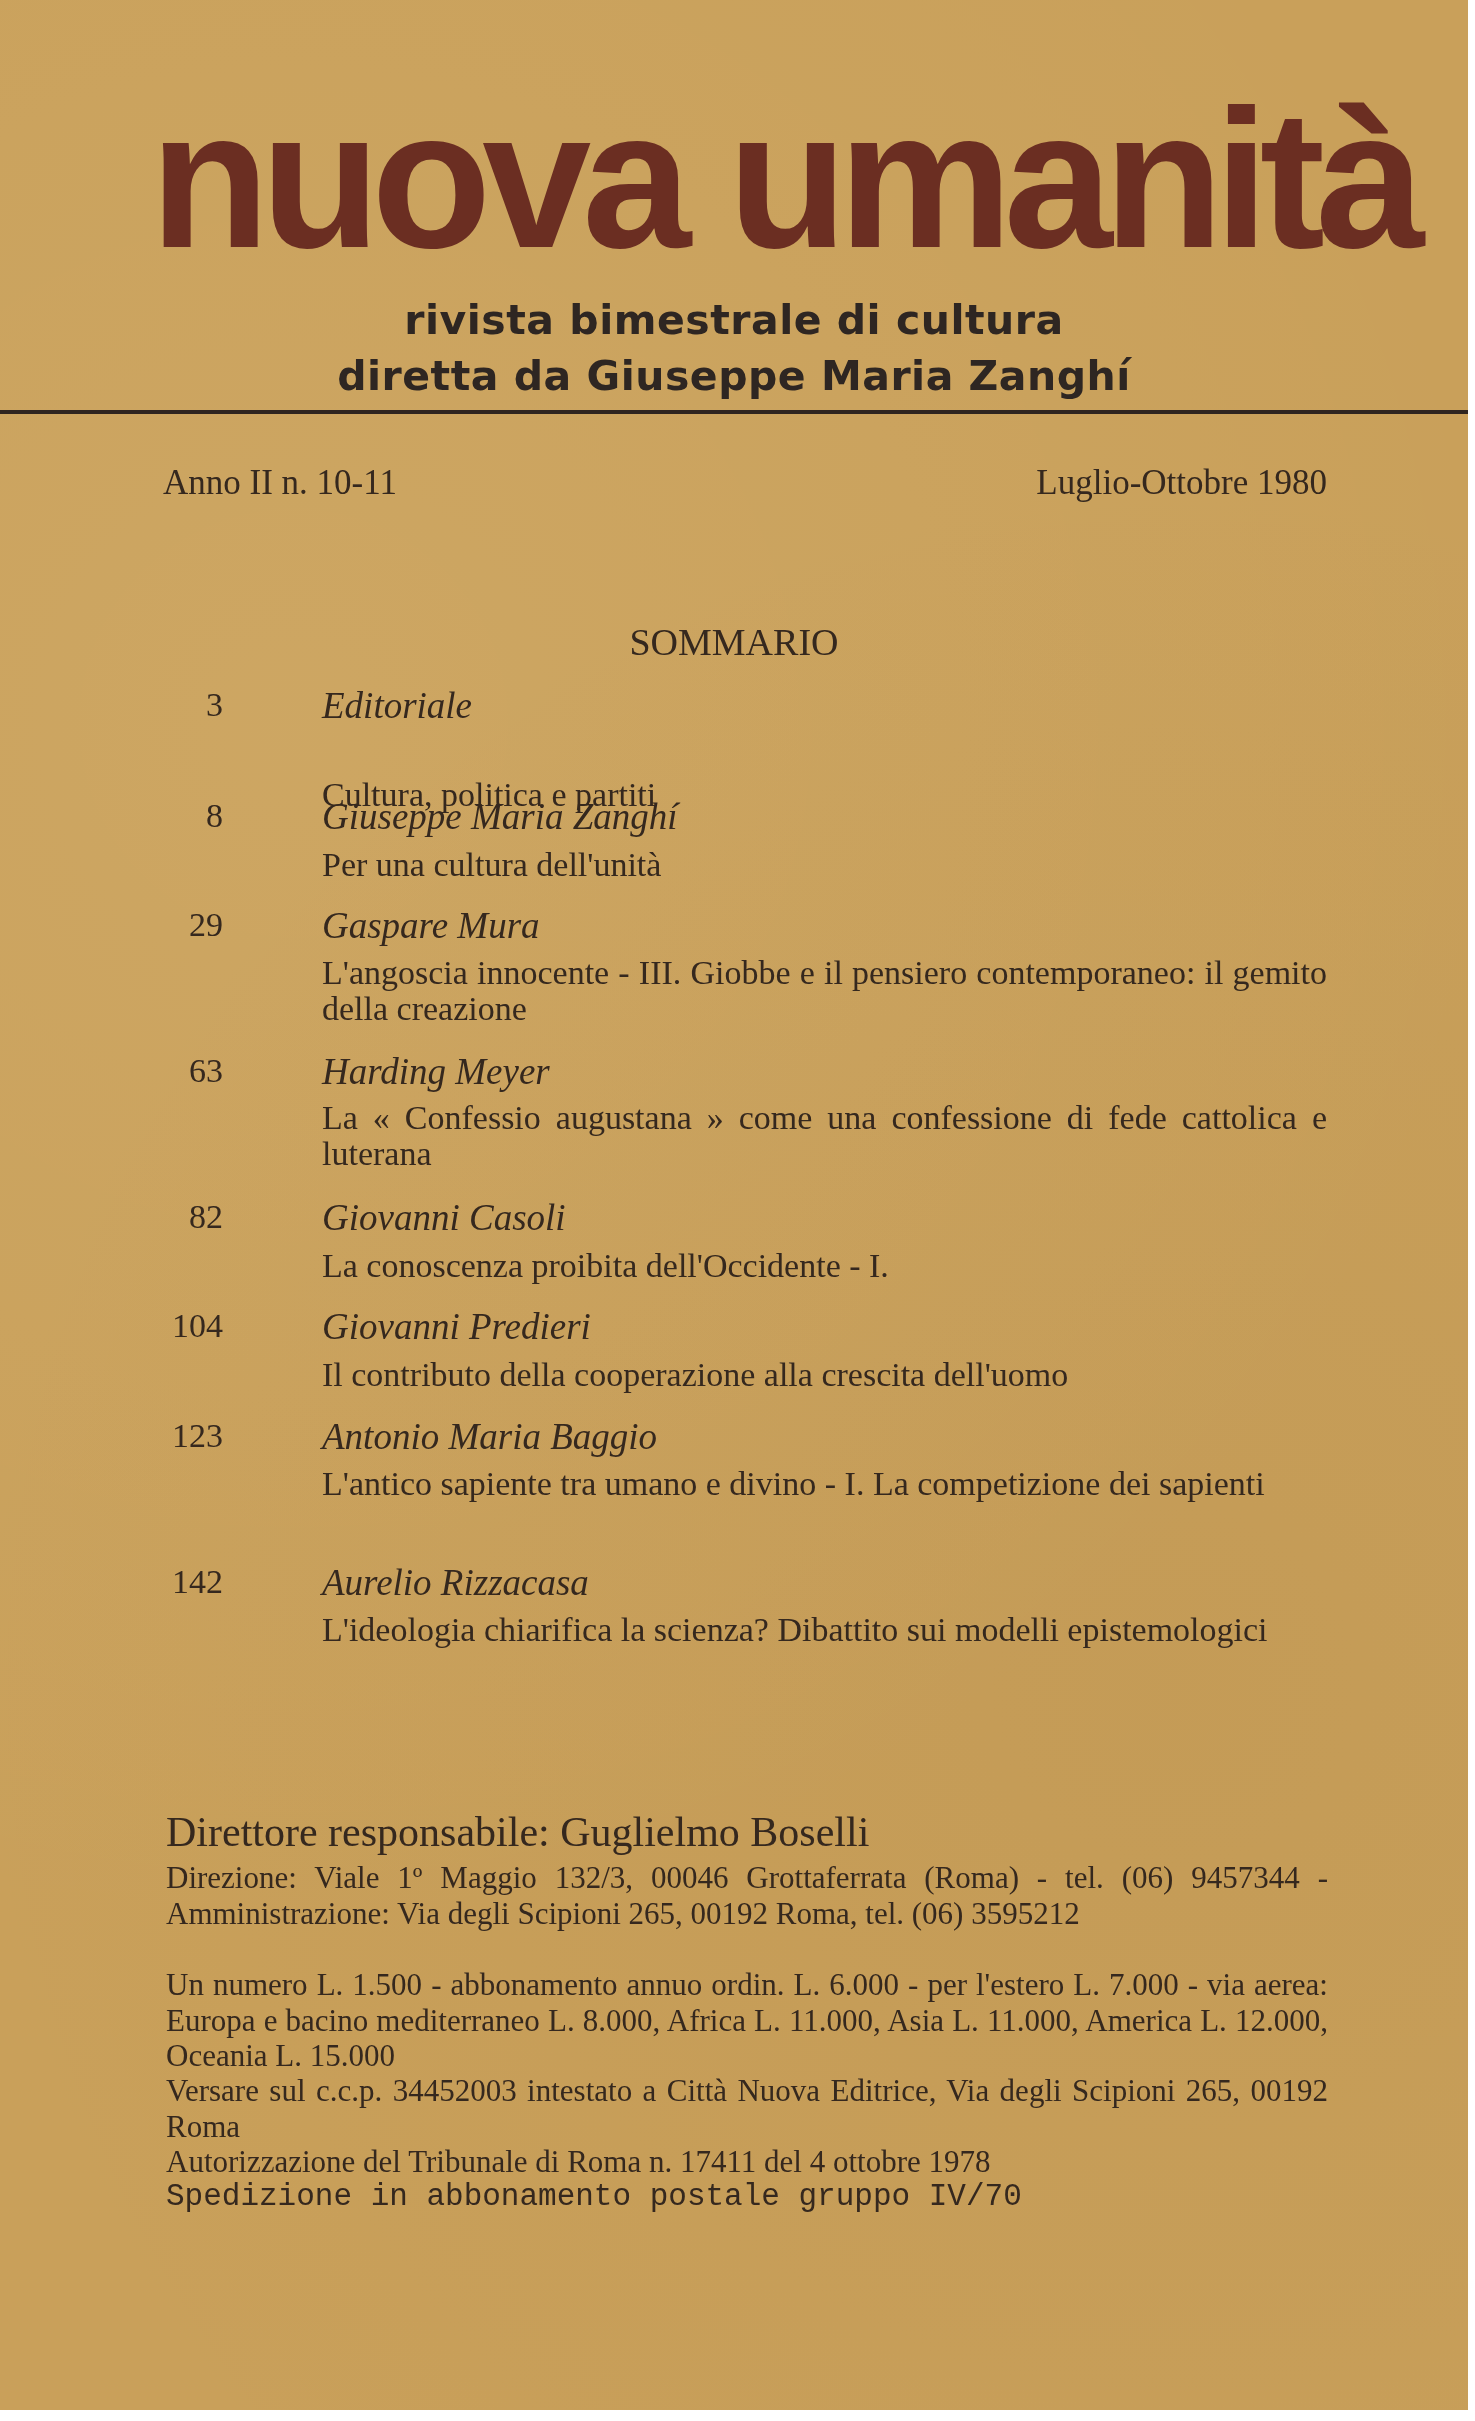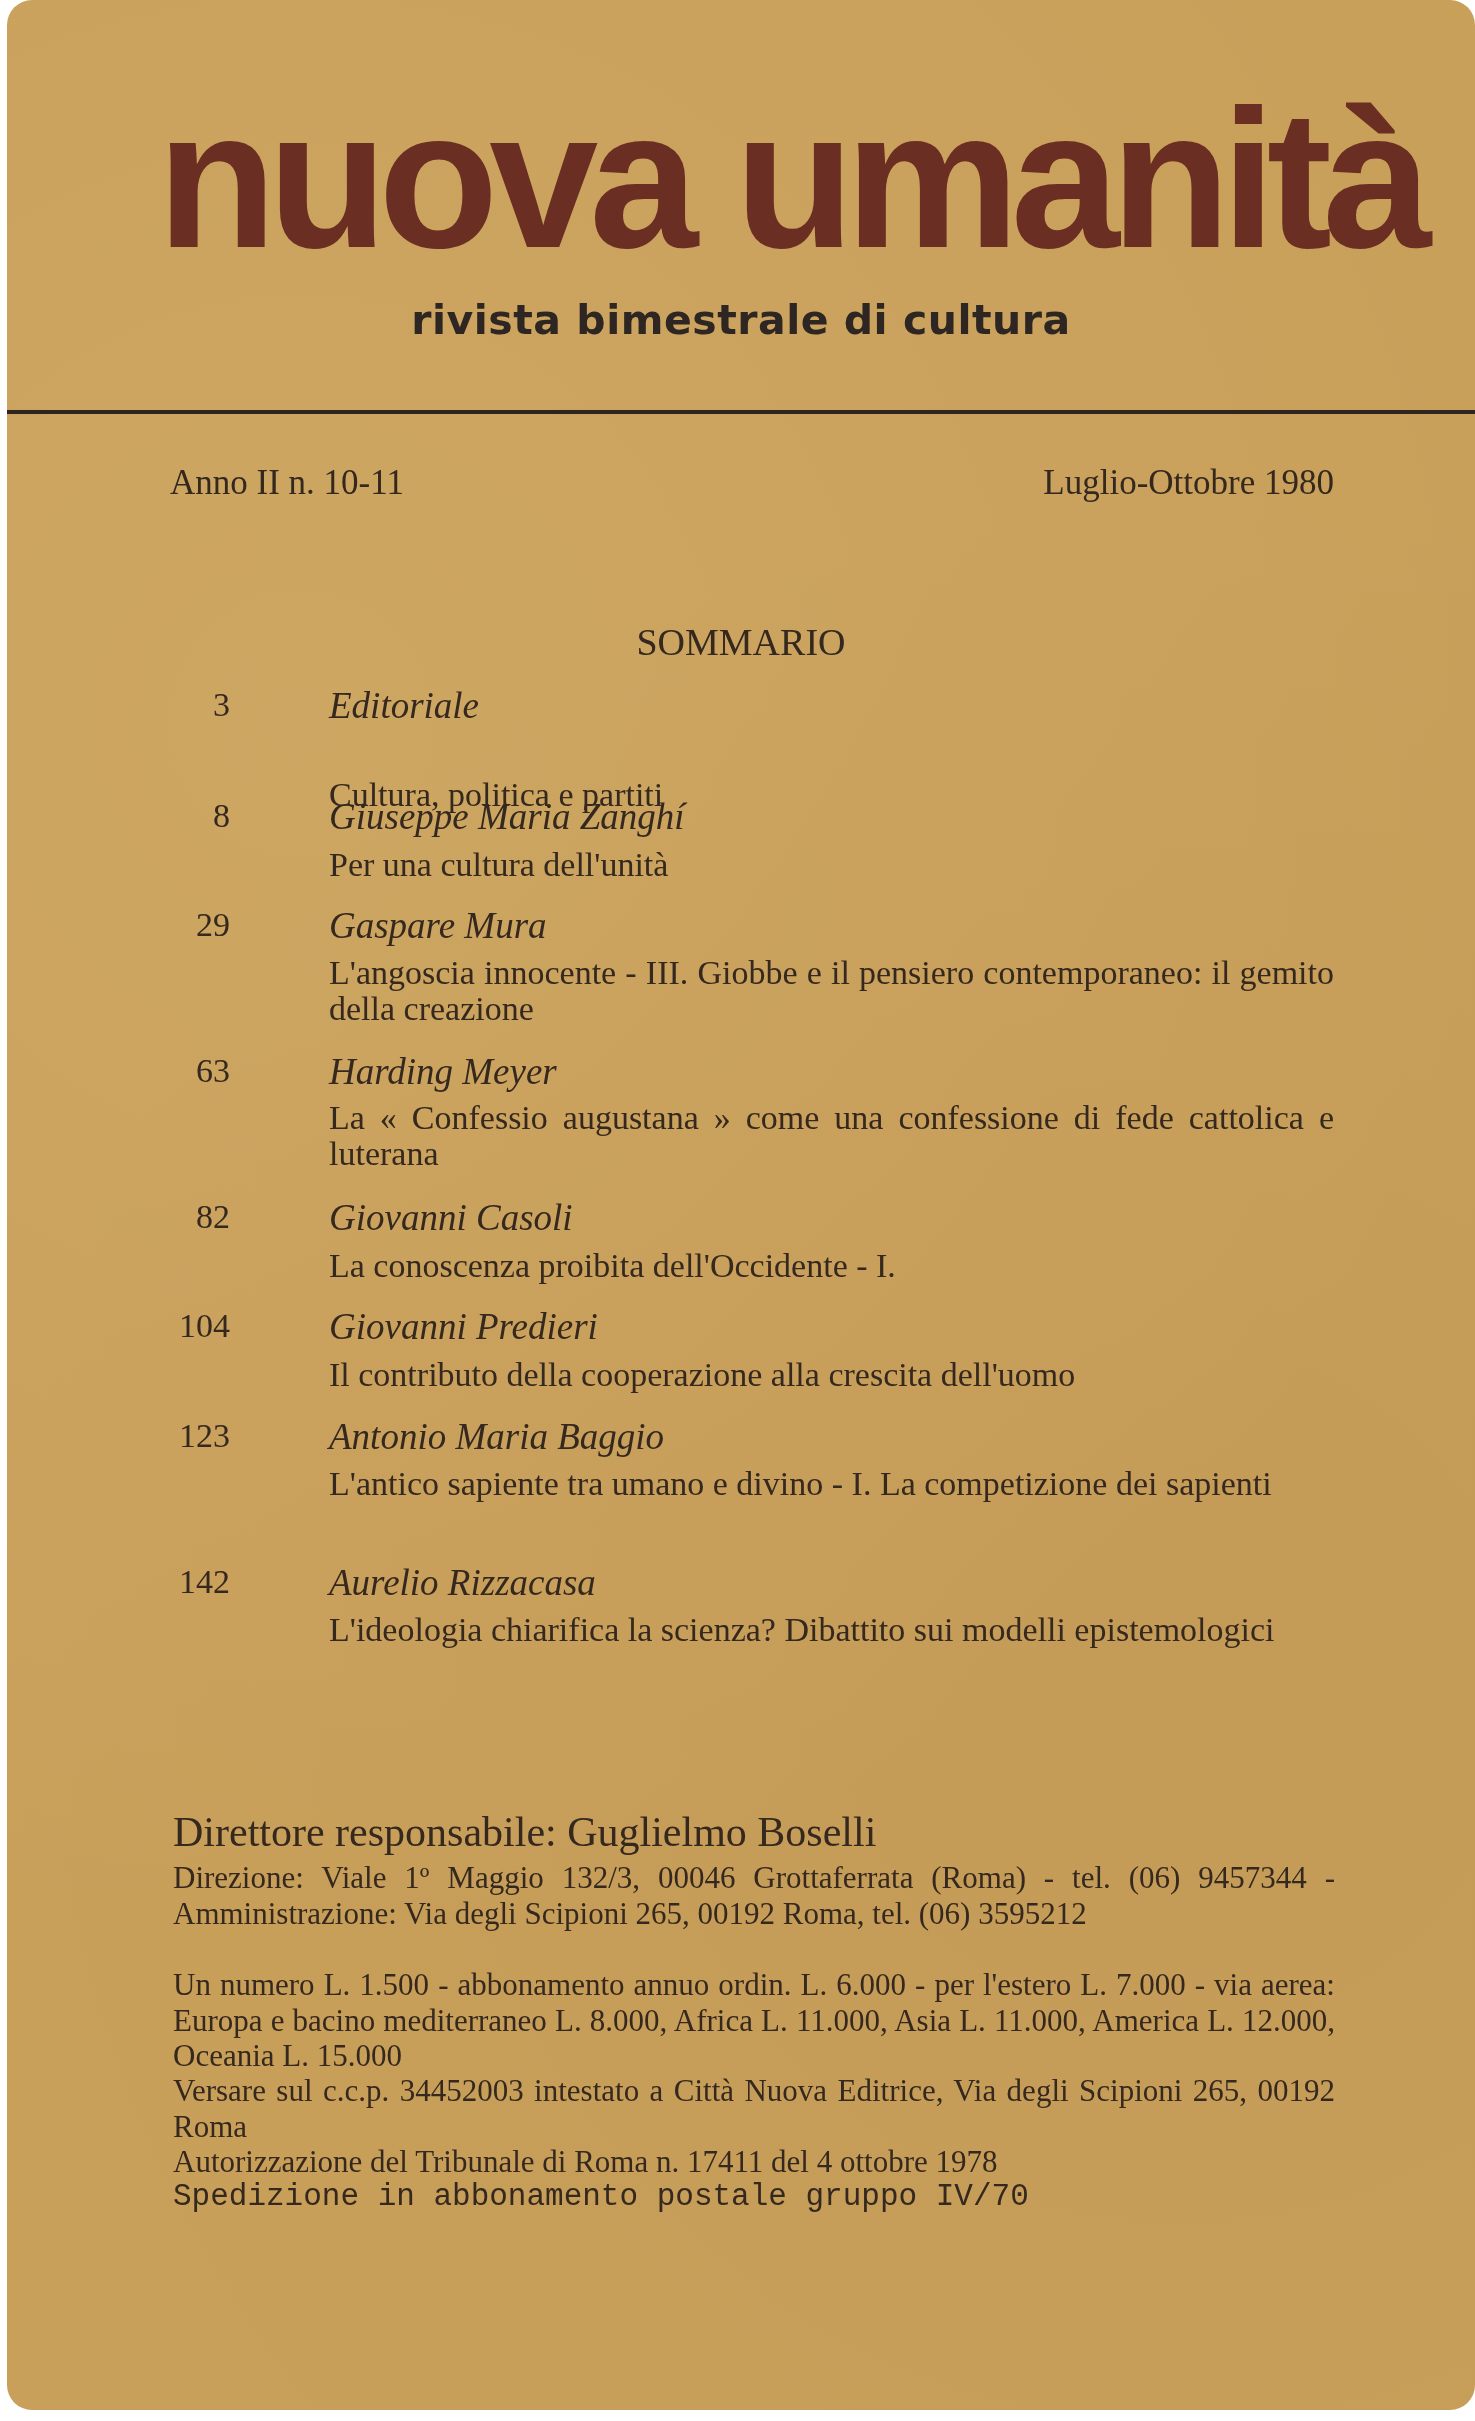--- a/index.html
+++ b/index.html
@@ -3,26 +3,25 @@
 <meta charset="utf-8">
 <style>
   html, body { margin: 0; padding: 0; }
   body {
     width: 1475px; height: 2421px; position: relative; overflow: hidden;
     background: #ffffff;
     font-family: "Liberation Serif", "DejaVu Serif", serif;
     color: #3a2a1c;
   }
   .page {
-    position: absolute; left: 7px; top: 0; width: 1468px; height: 2410px;
+    position: absolute; left: 0; top: 0; width: 1468px; height: 2410px;
     background: #c9a05a;
     background-image:
       radial-gradient(circle at 20% 30%, rgba(255,240,200,0.08), transparent 60%),
       radial-gradient(circle at 80% 70%, rgba(120,80,30,0.06), transparent 60%);
-    border-radius: 25px;
   }
   .abs { position: absolute; white-space: nowrap; }
   .title {
     left: 150px; top: 82px; width: 1180px; text-align: center;
     font-family: "Liberation Sans", "DejaVu Sans", sans-serif;
     font-weight: bold; font-size: 196px; letter-spacing: -9px;
     line-height: 1; color: #6b2e22;
     transform: scaleY(1.0);
   }
   .subtitle {
@@ -47,20 +46,21 @@
   .foot-head { font-size: 42px; left: 166px; top: 1808px; color: #35281e; }
 </style>
 </head>
 <body>
 
 <div class="page">
 
   <div class="abs title">nuova umanità</div>
 
   <div class="abs subtitle" style="top:300px;">rivista bimestrale di cultura</div>
+  <div class="abs subtitle" style="top:356px;">diretta da Giuseppe Maria Zanghí</div>
 
   <div class="rule"></div>
 
   <div class="abs meta" style="left:163px;">Anno II n. 10-11</div>
   <div class="abs meta" style="right:141px;">Luglio-Ottobre 1980</div>
 
   <div class="abs sommario">SOMMARIO</div>
 
   <div>
     <div class="abs num" style="top:686px;">3</div>

